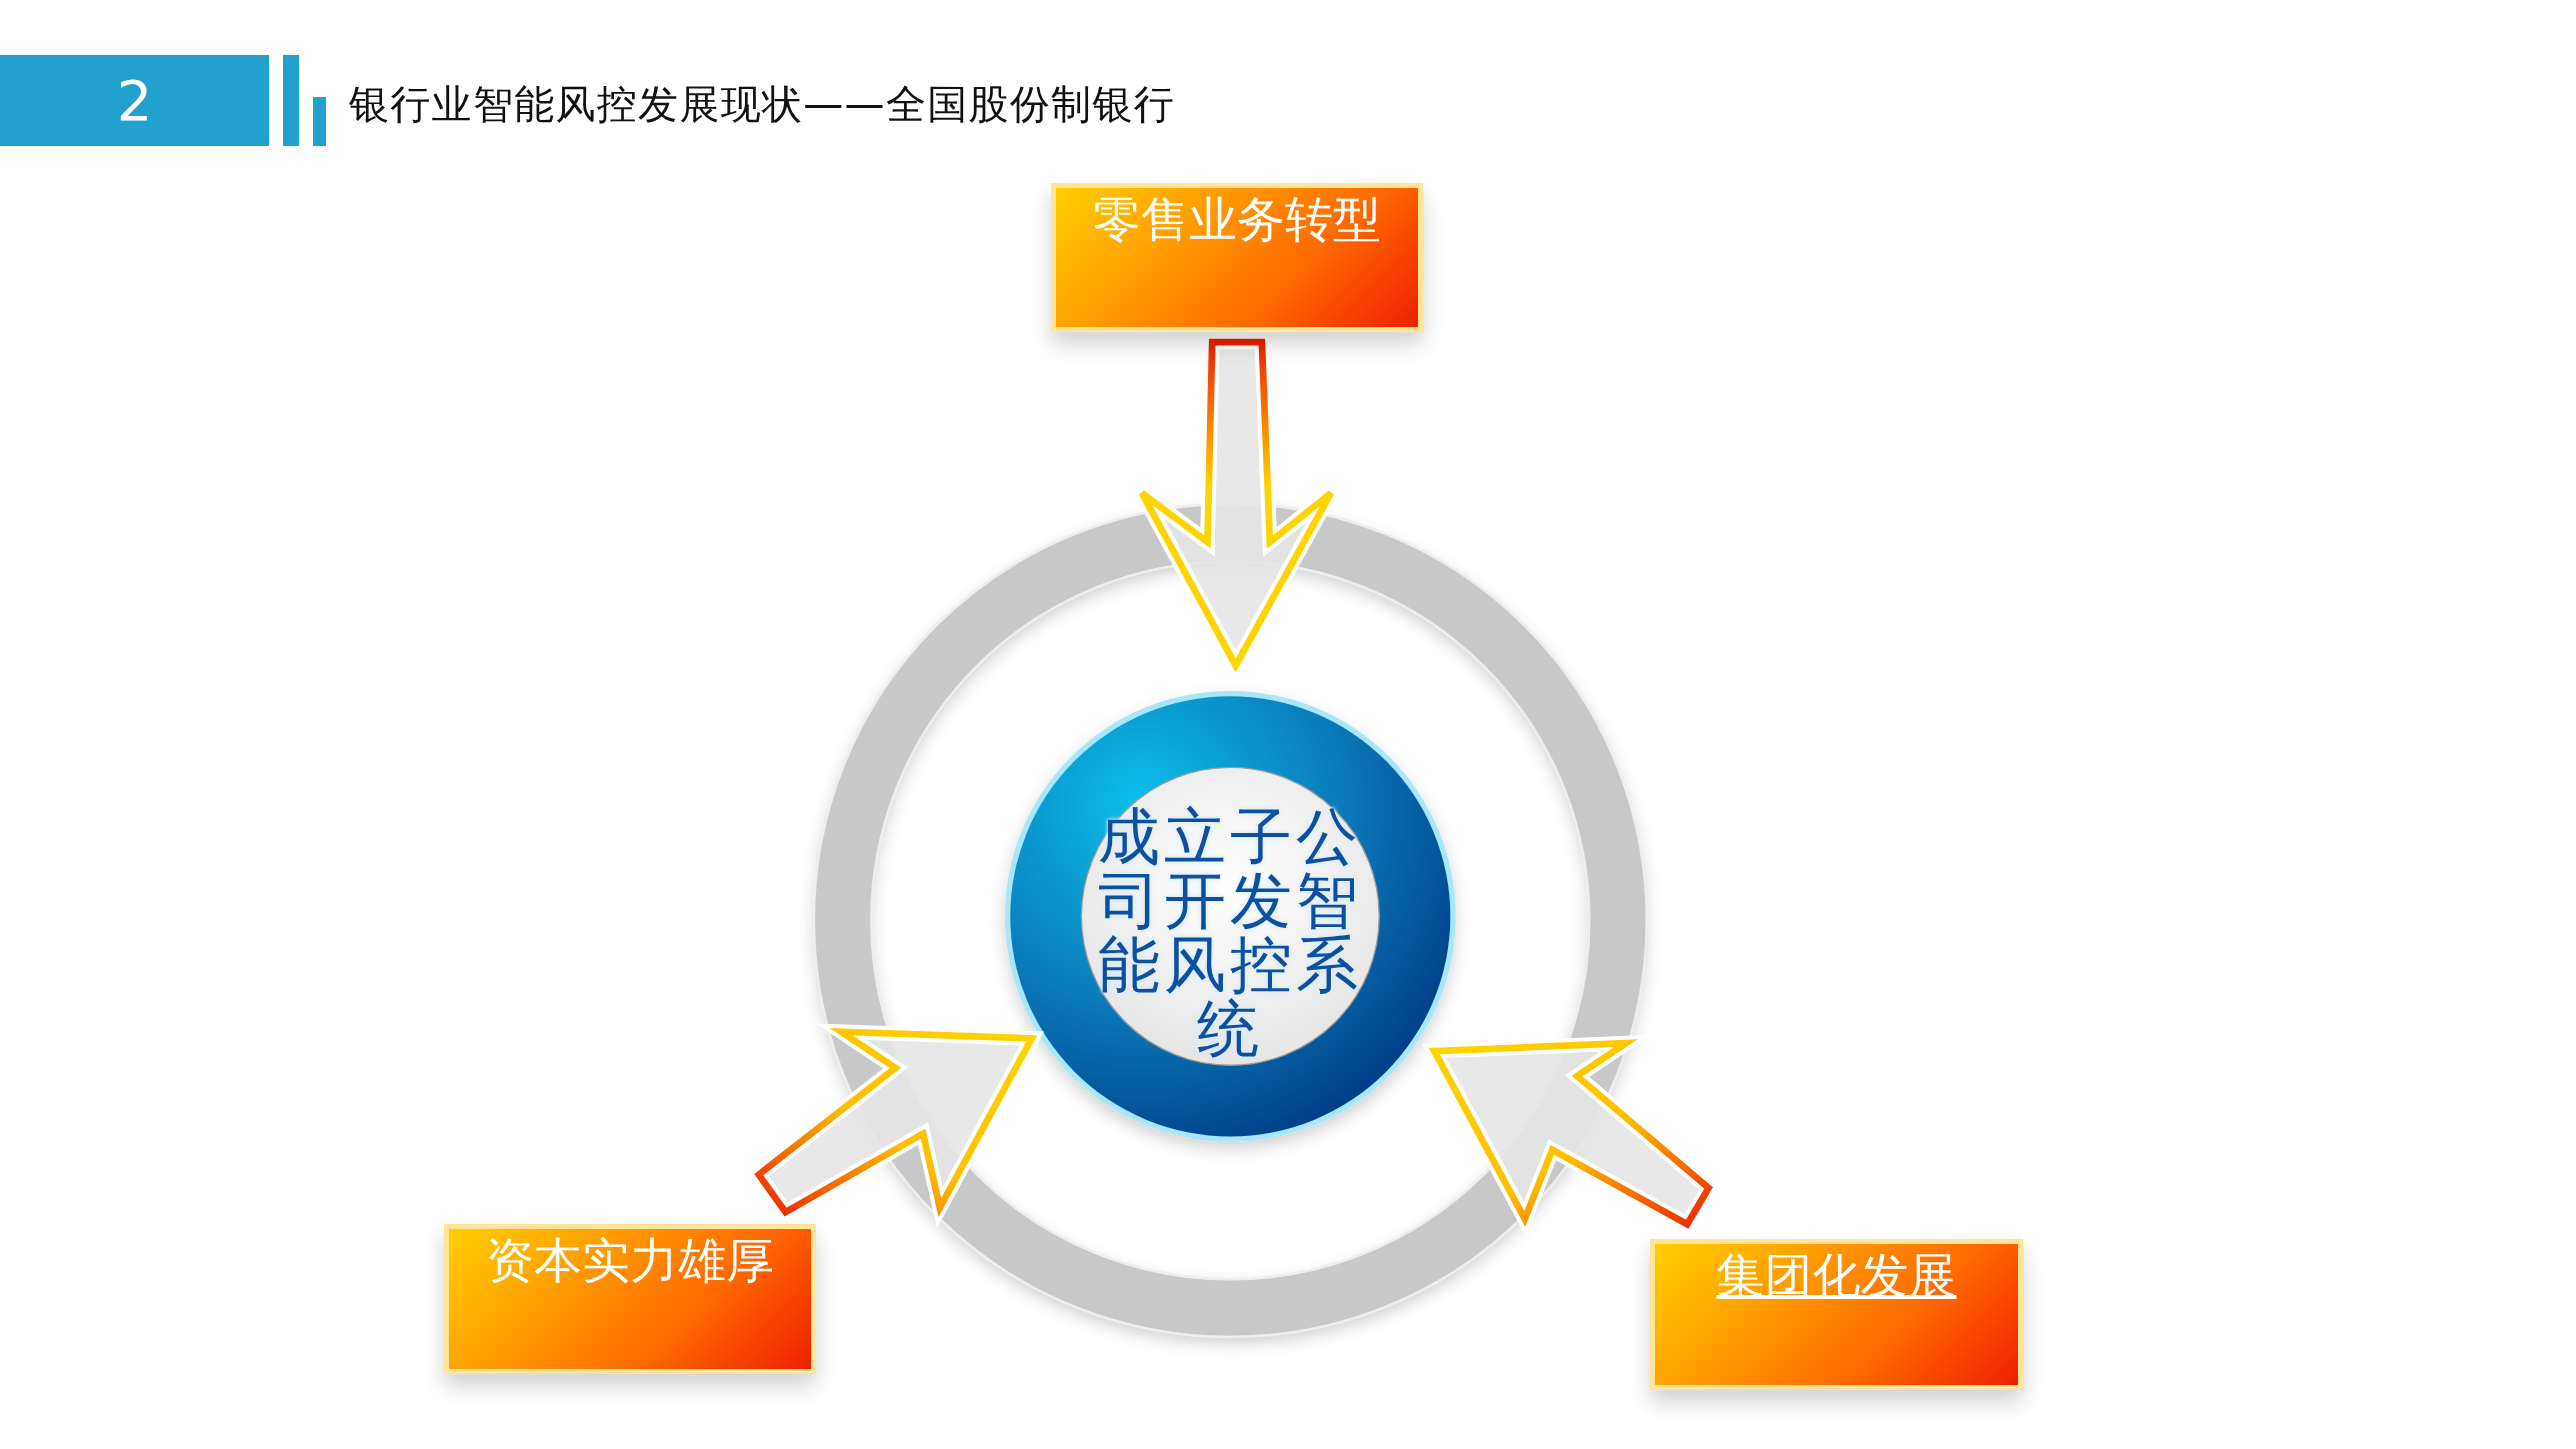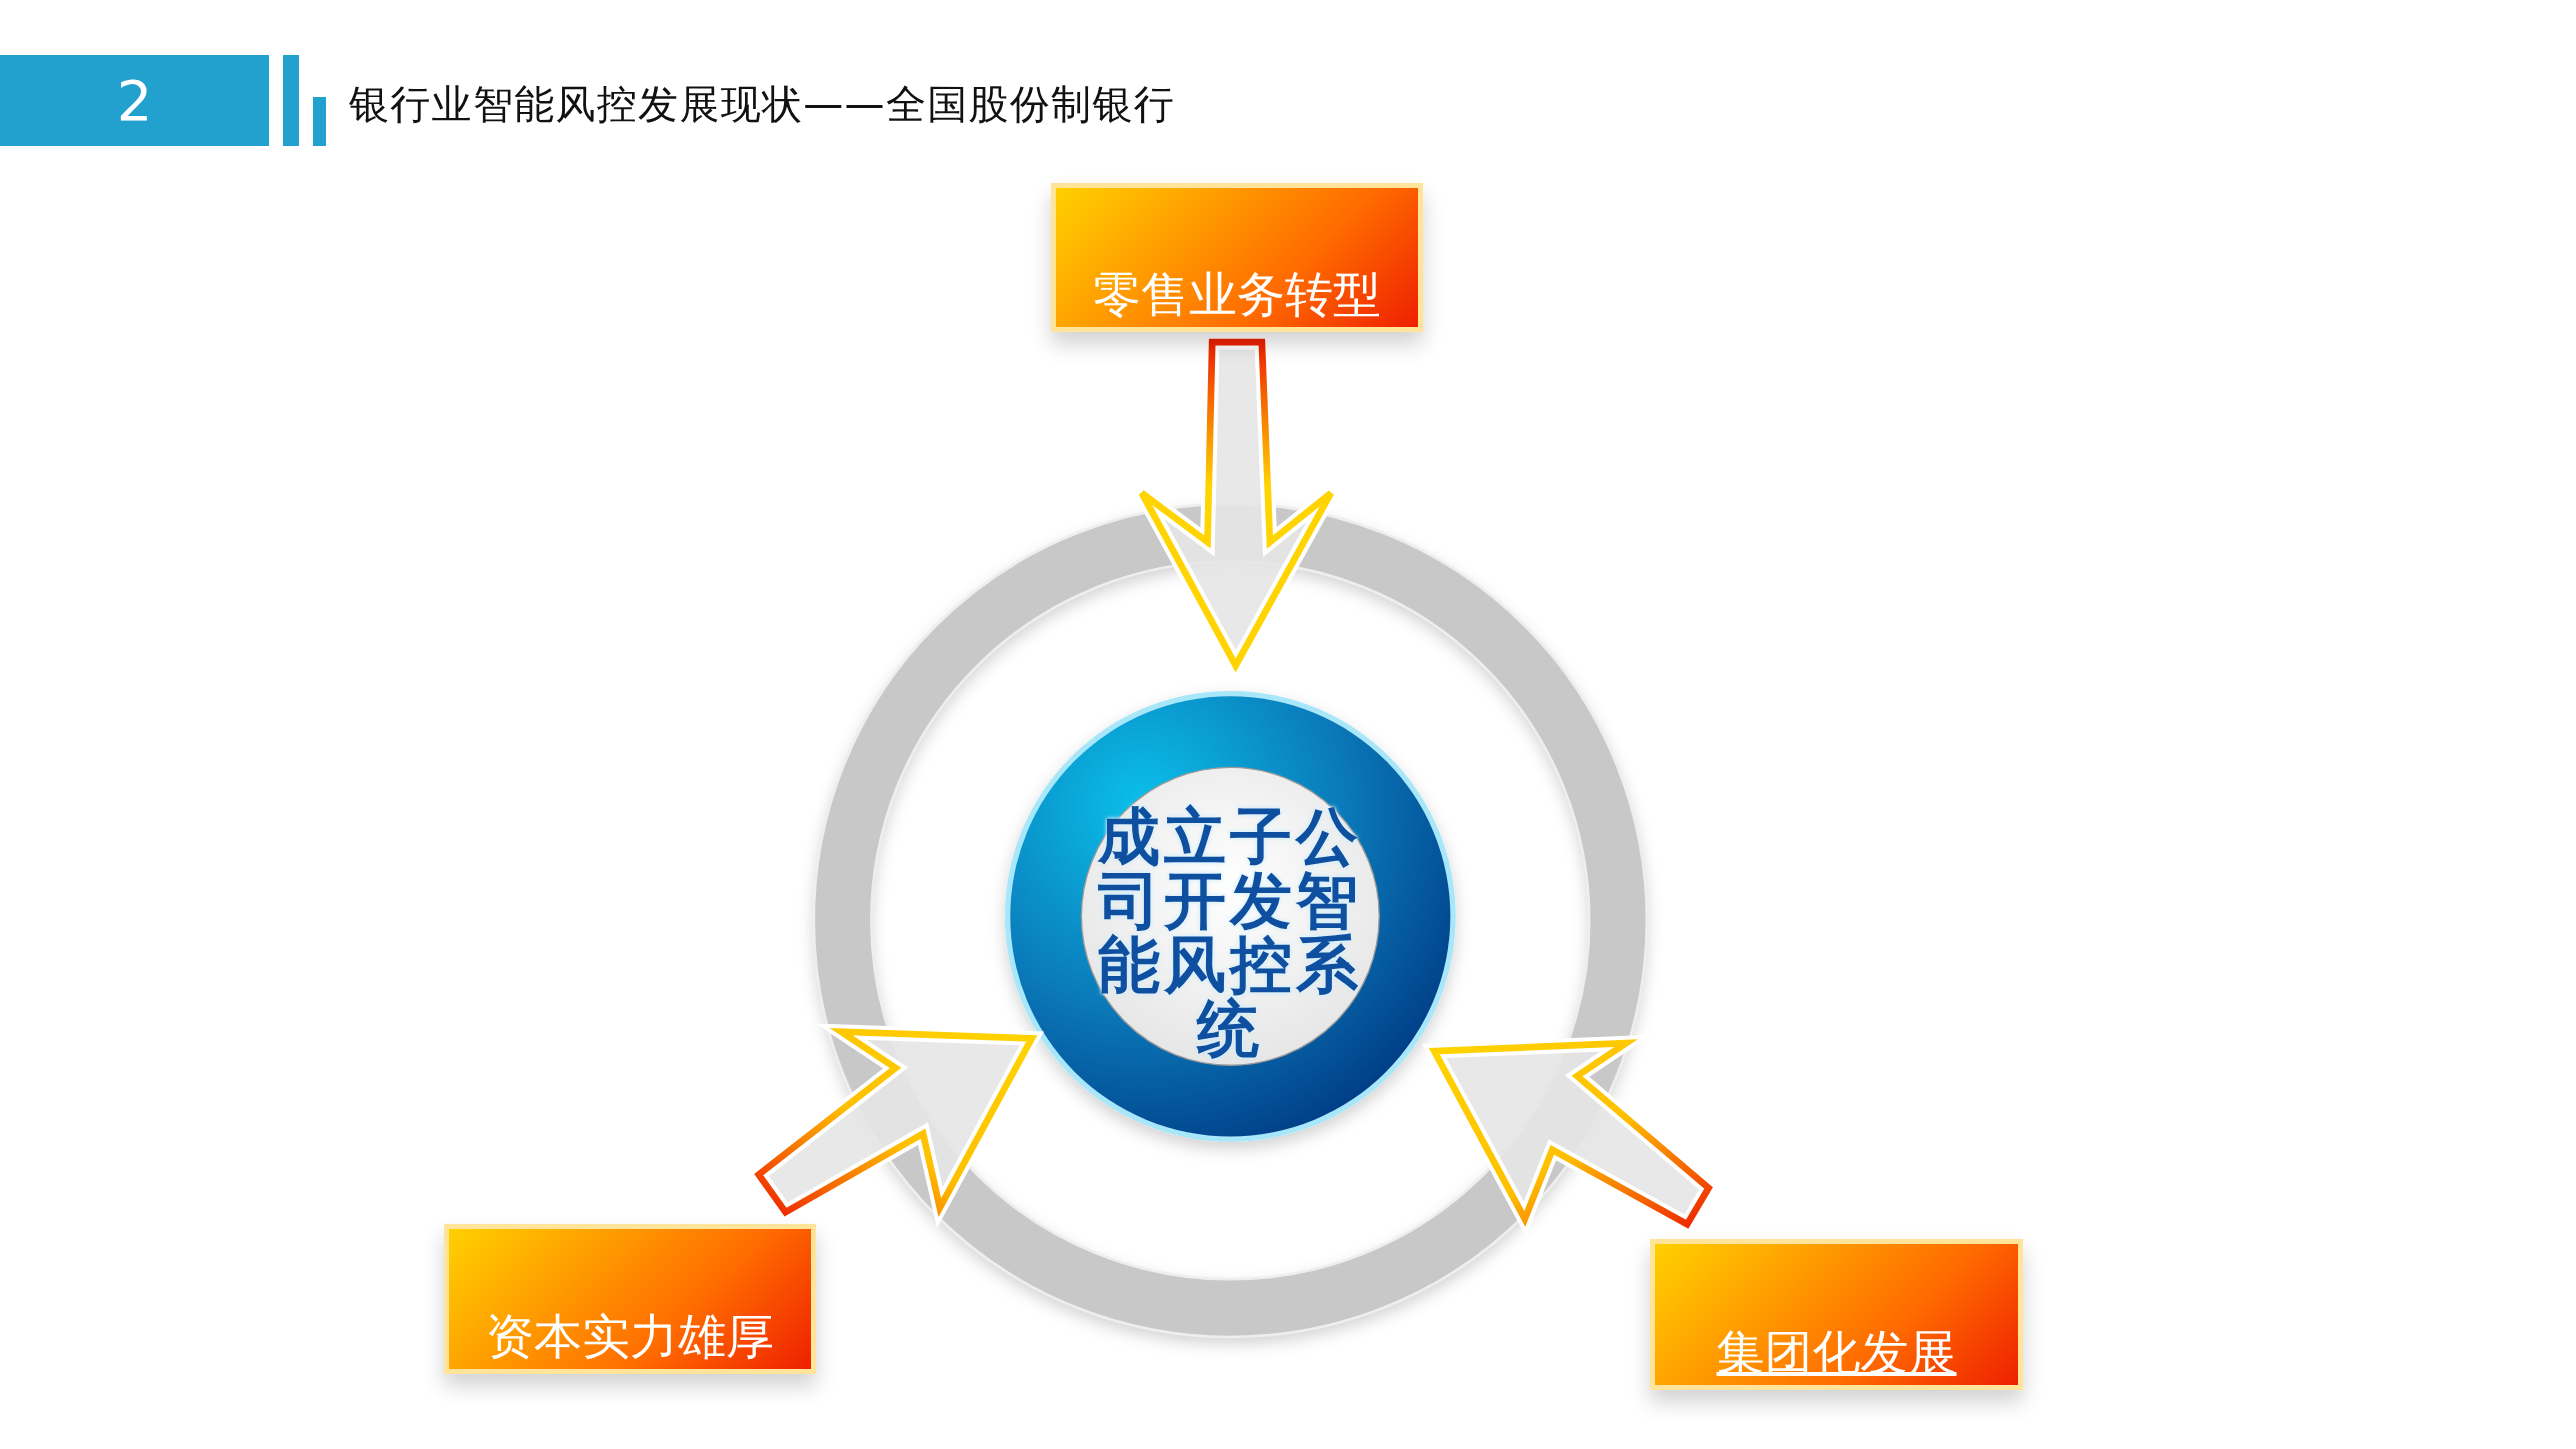--- a/index.html
+++ b/index.html
@@ -7,23 +7,23 @@
          font-family:"DejaVu Sans","Liberation Sans",sans-serif; }
   .num-block { position:absolute; left:0; top:55px; width:269px; height:91px; background:#22a1cf;
                color:#fff; font-size:56px; display:flex; align-items:center; justify-content:center; }
   .bar1 { position:absolute; left:283px; top:55px; width:16px; height:91px; background:#22a1cf; }
   .bar2 { position:absolute; left:313px; top:97px; width:13.4px; height:49px; background:#22a1cf; }
   .title { position:absolute; left:349px; top:59px; font-size:40px; color:#111; letter-spacing:1.3px; line-height:91px; height:91px; white-space:nowrap; }
   svg.diagram { position:absolute; left:0; top:0; }
   .box { position:absolute; border:5.4px solid #ffe49a; box-sizing:border-box;
          background:linear-gradient(135deg,#ffd000 0%,#ff9a00 35%,#ff6a00 65%,#ee2000 100%);
          box-shadow:0 12px 20px rgba(0,0,0,0.18);
-         color:#fff; font-size:48px; display:flex; align-items:flex-end; justify-content:center; }
+         color:#fff; font-size:48px; display:flex; align-items:flex-start; justify-content:center; }
   .center-text { position:absolute; left:1096px; top:805px; width:268px; font-size:62px; line-height:64px;
-                 font-weight:bold; color:#0f4f9f; text-align:center; letter-spacing:4px;
+                 font-weight:normal; color:#0f4f9f; text-align:center; letter-spacing:4px;
                  text-shadow:0 0 5.4px #bfe8ff, 0 0 2.7px #ffffff; word-break:break-all; }
 </style>
 </head>
 <body>
 
 <div class="num-block">
   <span>2</span>
 </div>
 <div class="bar1"></div>
 <div class="bar2"></div>

